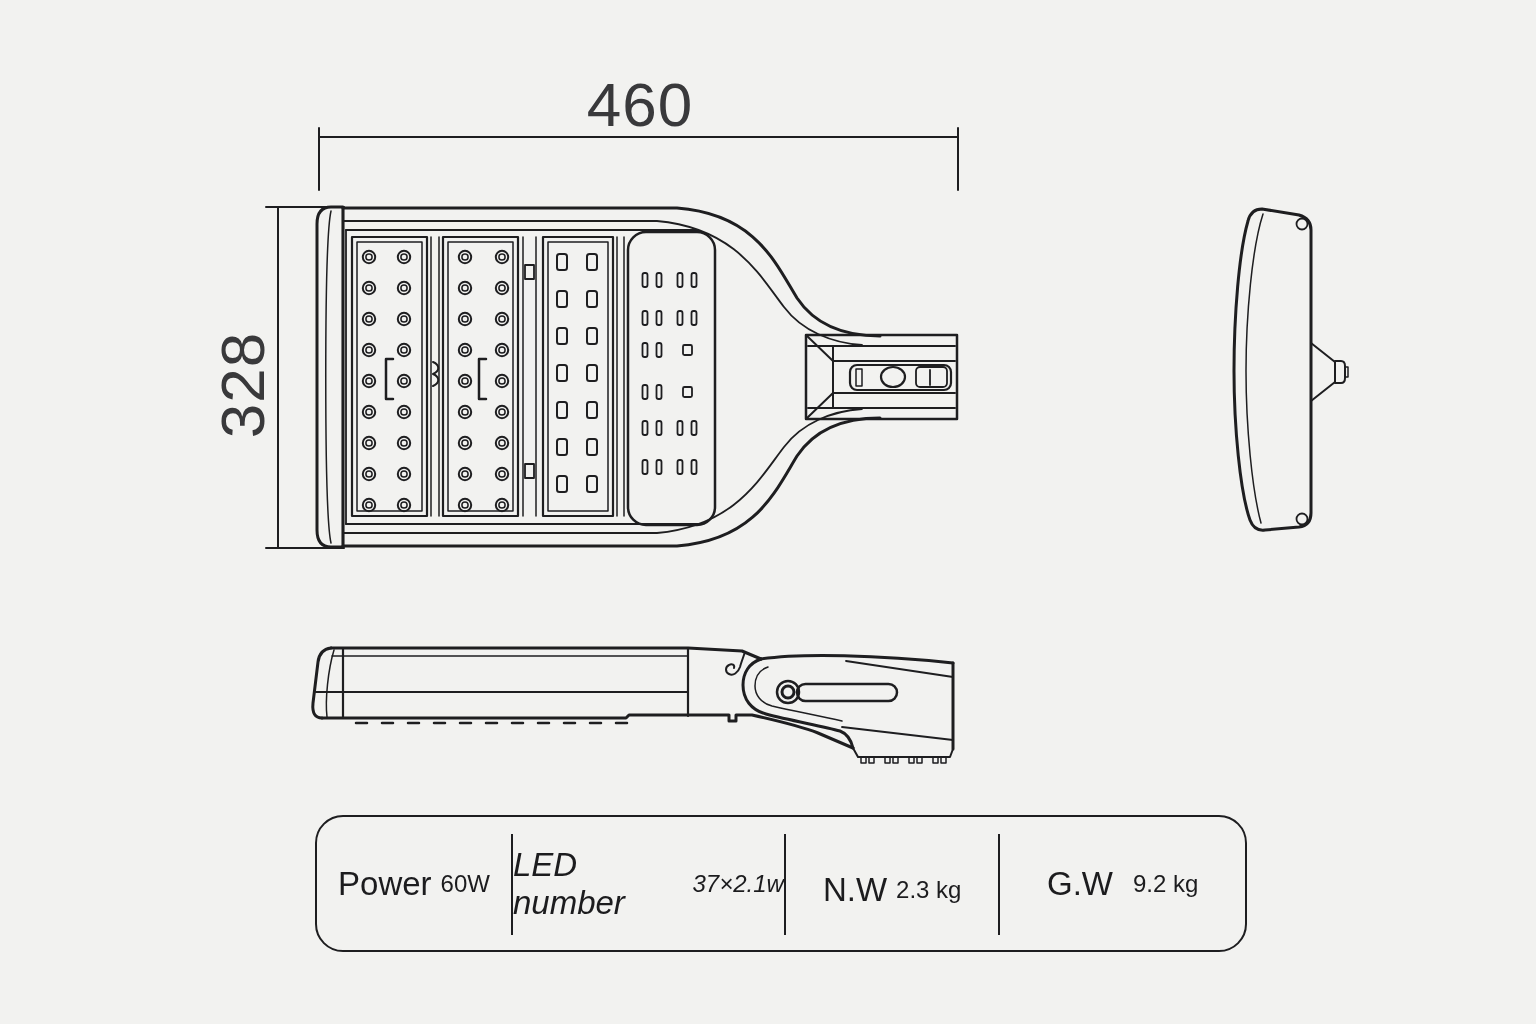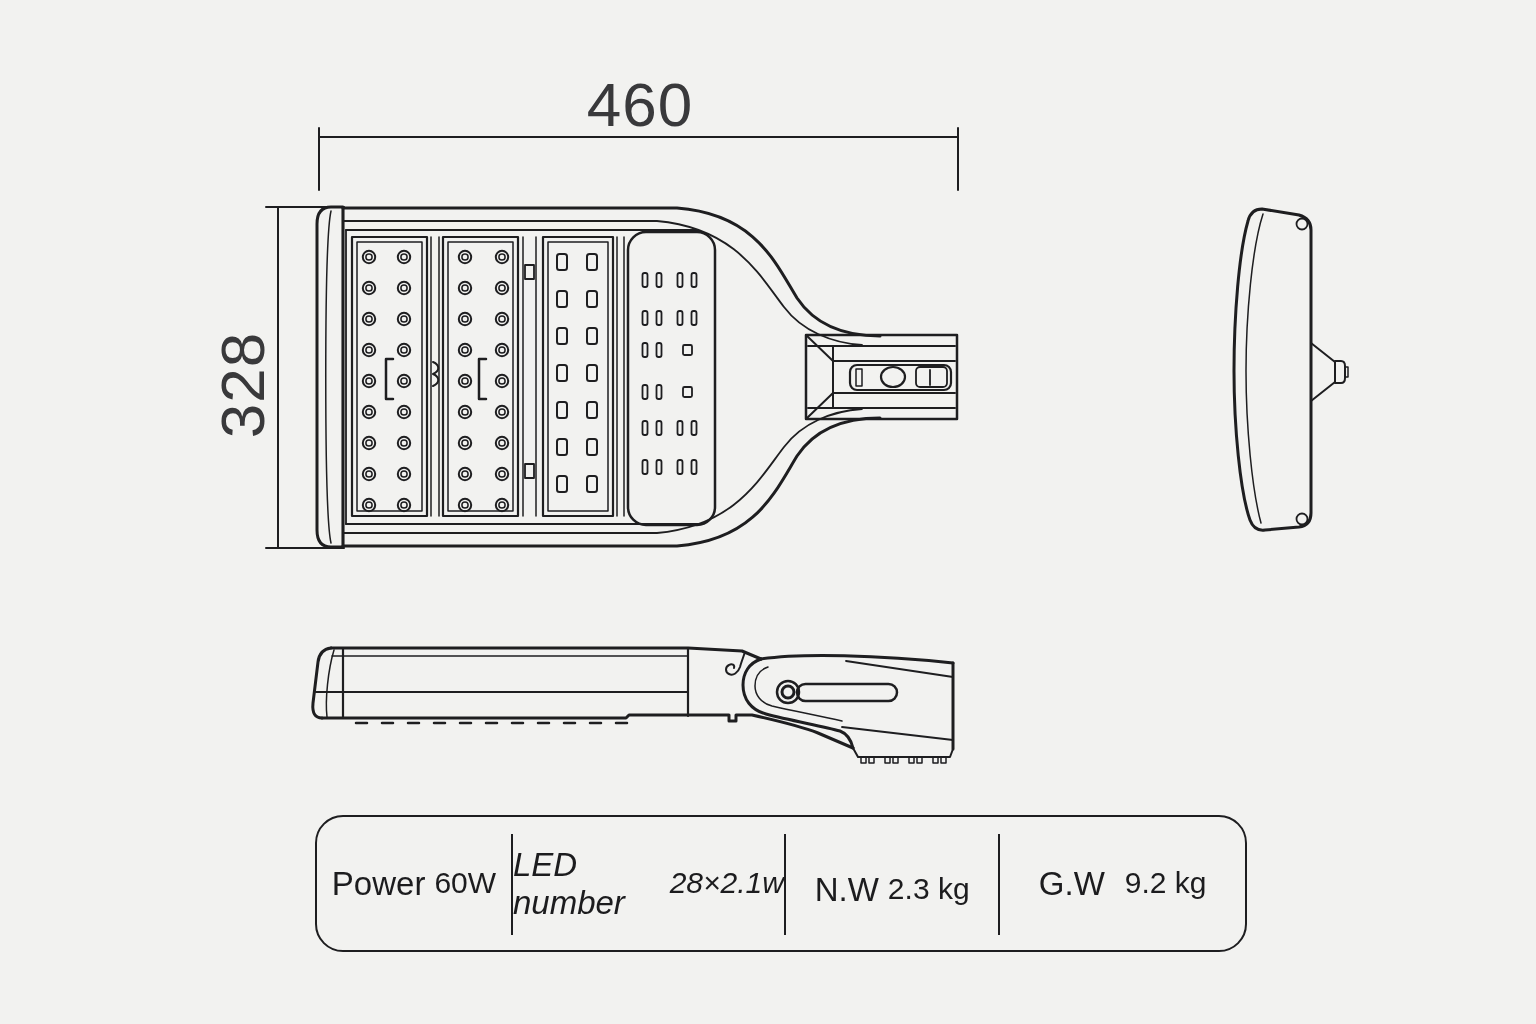--- a/index.html
+++ b/index.html
@@ -39,21 +39,21 @@
     position:absolute;left:315px;top:815px;width:932px;height:137px;
     border:2.5px solid #1e1e20;border-radius:28px;
     display:flex;align-items:stretch;
     box-sizing:border-box;
   }
   .spec-cell{
     display:flex;flex-direction:row;align-items:center;justify-content:center;
     gap:9px;min-width:0;
   }
   .spec-cell .label{font-size:33px;color:#1c1c1e;line-height:1.15;}
-  .spec-cell .value{font-size:30px;color:#1c1c1e;line-height:1.15;}
+  .spec-cell .value{font-size:24px;color:#1c1c1e;line-height:1.15;}
   .spec-divider{width:2px;background:#1e1e20;margin:17px 0 15px 0;flex:0 0 2px;}
   .c0{flex:0 0 20.9%;} .c1{flex:0 0 29.2%;font-style:italic;} .c2{flex:0 0 22.9%;margin-top:12px;} .c3{flex:1 1 auto;gap:20px;}
 </style>
 </head>
 <body>
 
 <div id="stage">
 
   <svg width="1536" height="1024" viewBox="0 0 1536 1024">
 
@@ -308,21 +308,21 @@
   <div class="dim-label" id="dim-height-label">328</div>
 
   <div id="spec-table">
     <div class="spec-cell c0">
       <div class="label">Power</div>
       <div class="value">60W</div>
     </div>
     <div class="spec-divider"></div>
     <div class="spec-cell c1">
       <div class="label">LED number</div>
-      <div class="value">28×2.1w</div>
+      <div class="value">37×2.1w</div>
     </div>
     <div class="spec-divider"></div>
     <div class="spec-cell c2">
       <div class="label">N.W</div>
       <div class="value">2.3 kg</div>
     </div>
     <div class="spec-divider"></div>
     <div class="spec-cell c3">
       <div class="label">G.W</div>
       <div class="value">9.2 kg</div>

